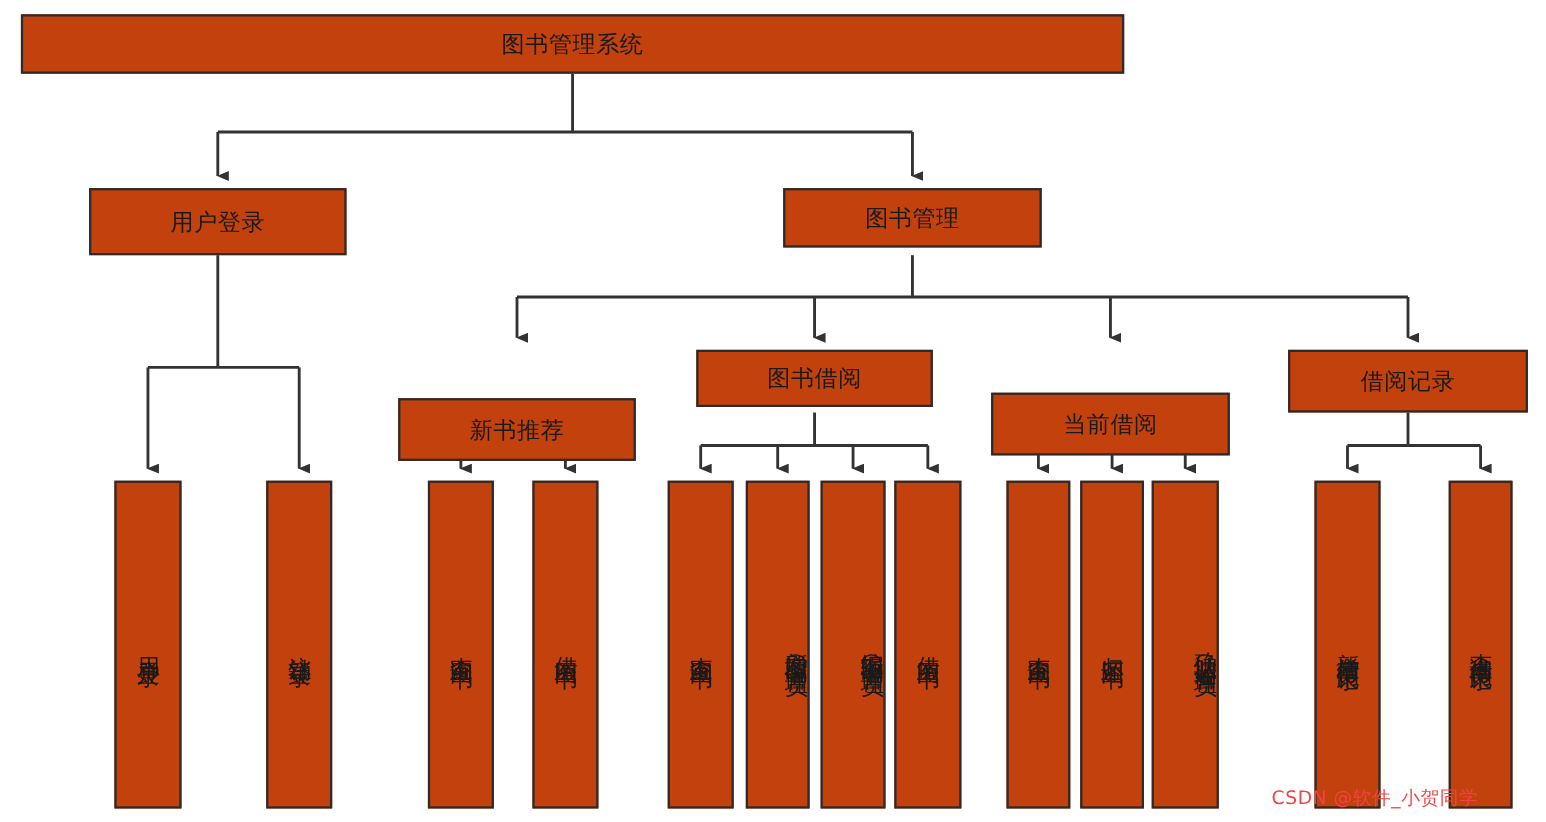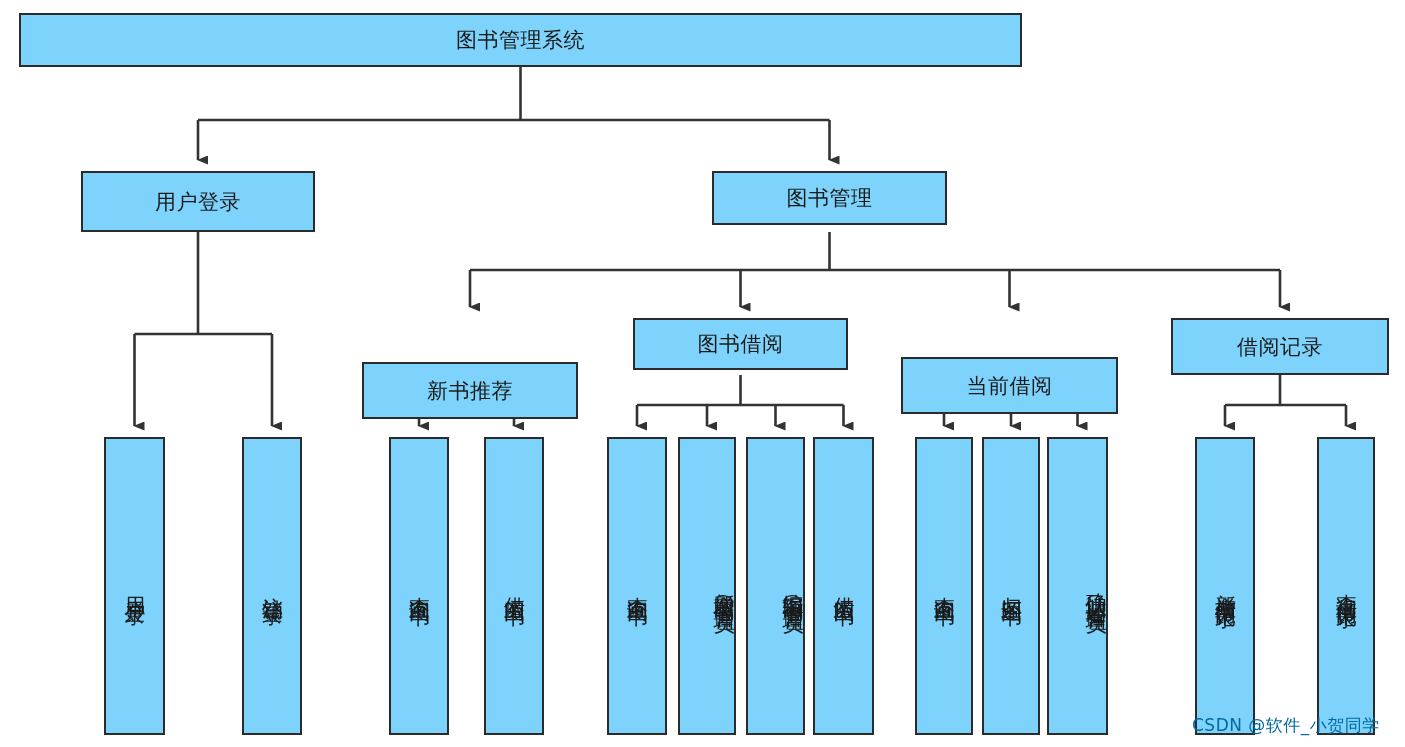--- a/index.html
+++ b/index.html
@@ -17,21 +17,21 @@
   #diagram-root {
     position: absolute;
     left: 0;
     top: 0;
     width: 1405px;
     height: 747px;
   }
   .node-box {
     position: absolute;
     box-sizing: border-box;
-    background: #7dd3fc;
+    background: #c2410c;
     border: 2.5px solid #2b2b2b;
   }
   .node-label-h {
     position: absolute;
     left: 0;
     top: 0;
     width: 100%;
     height: 100%;
     display: flex;
     align-items: center;
@@ -66,24 +66,24 @@
   #connectors {
     position: absolute;
     left: 0;
     top: 0;
     width: 1405px;
     height: 747px;
     pointer-events: none;
   }
   #watermark {
     position: absolute;
-    left: 1192px;
+    left: 1156px;
     top: 714px;
     font-size: 17px;
-    color: #0369a1;
+    color: #ef4444;
     white-space: nowrap;
     letter-spacing: 0.5px;
   }
 </style>
 </head>
 <body>
 
 <div id="diagram-root">
 
   <svg id="connectors" viewBox="0 0 1405 747" width="1405" height="747" xmlns="http://www.w3.org/2000/svg">

